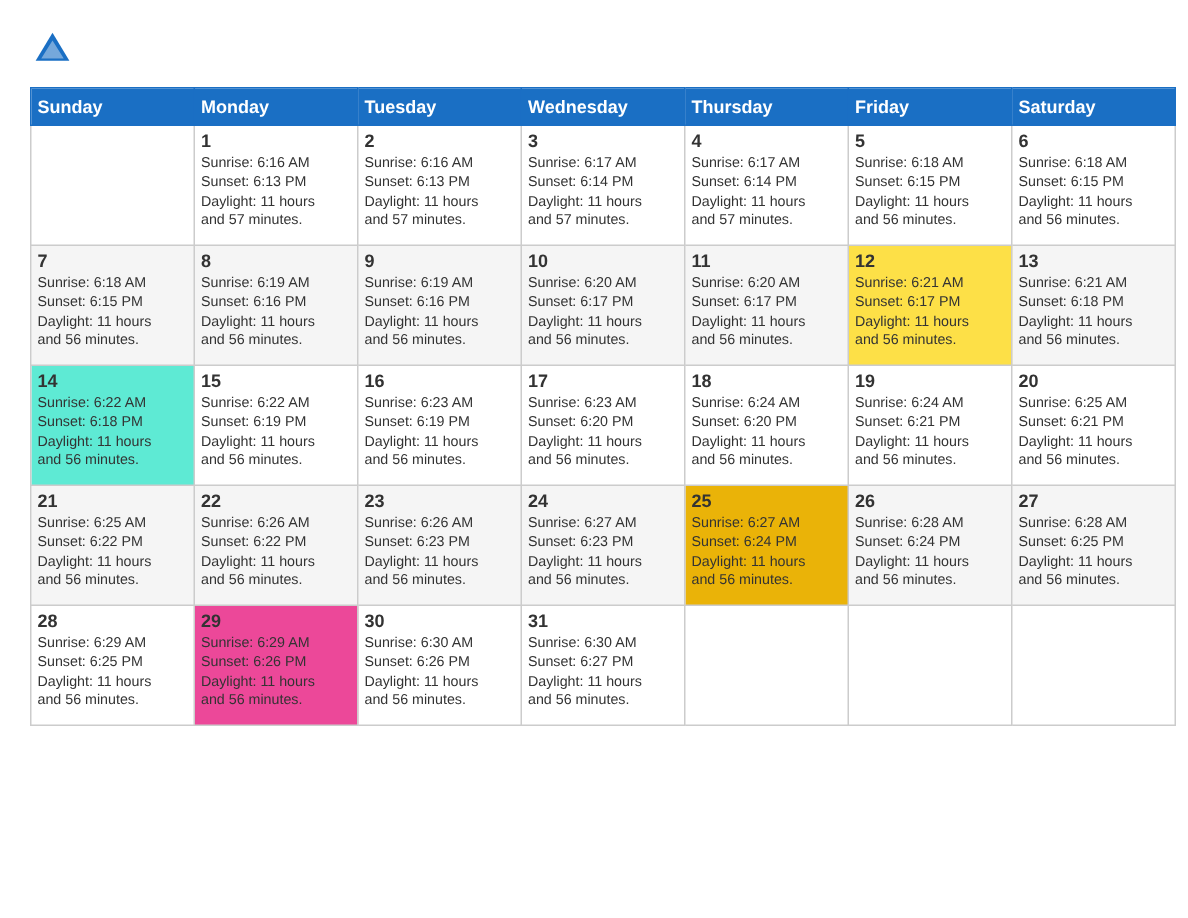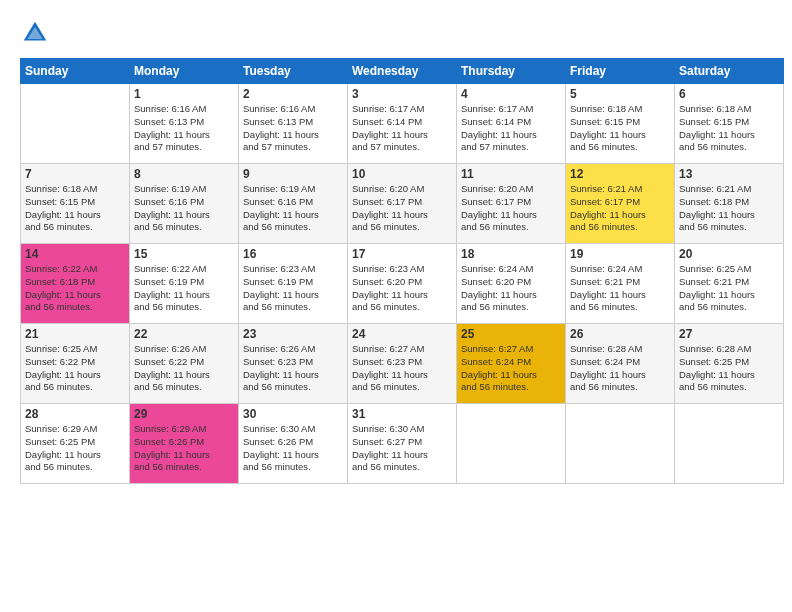--- a/index.html
+++ b/index.html
@@ -217,21 +217,21 @@
           </td>
           <td style="background-color: rgb(245, 245, 245);">
             <span class="day-num">13</span>
             <div class="day-info" style="white-space: pre-line;">Sunrise: 6:21 AM
 Sunset: 6:18 PM
 Daylight: 11 hours
 and 56 minutes.</div>
           </td>
         </tr>
         <tr>
-          <td style="background-color: #ec4899;">
+          <td style="background-color: #5eead4;">
             <span class="day-num">14</span>
             <div class="day-info" style="white-space: pre-line;">Sunrise: 6:22 AM
 Sunset: 6:18 PM
 Daylight: 11 hours
 and 56 minutes.</div>
           </td>
           <td style="background-color: rgb(255, 255, 255);">
             <span class="day-num">15</span>
             <div class="day-info" style="white-space: pre-line;">Sunrise: 6:22 AM
 Sunset: 6:19 PM

